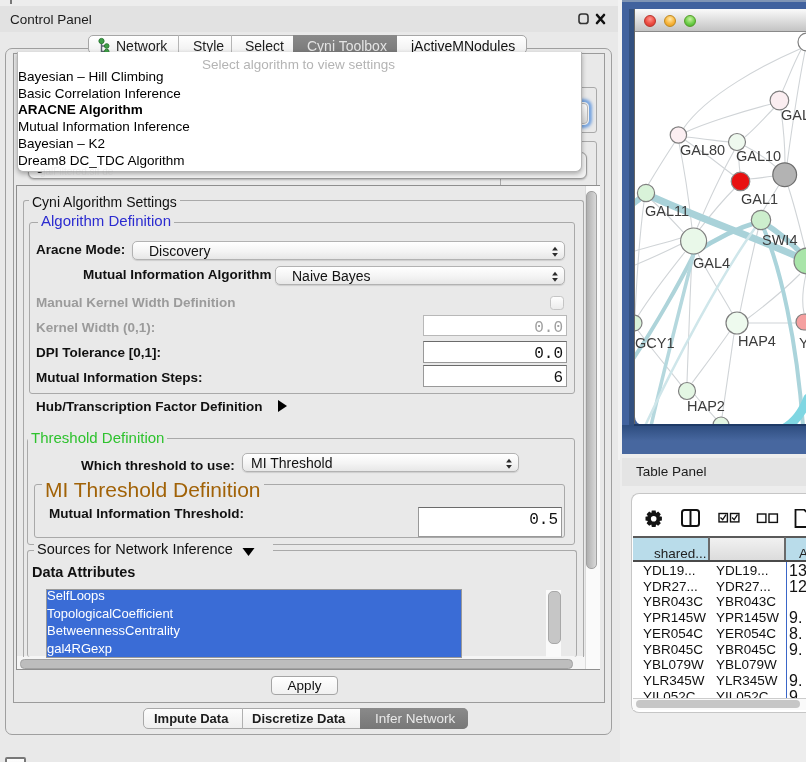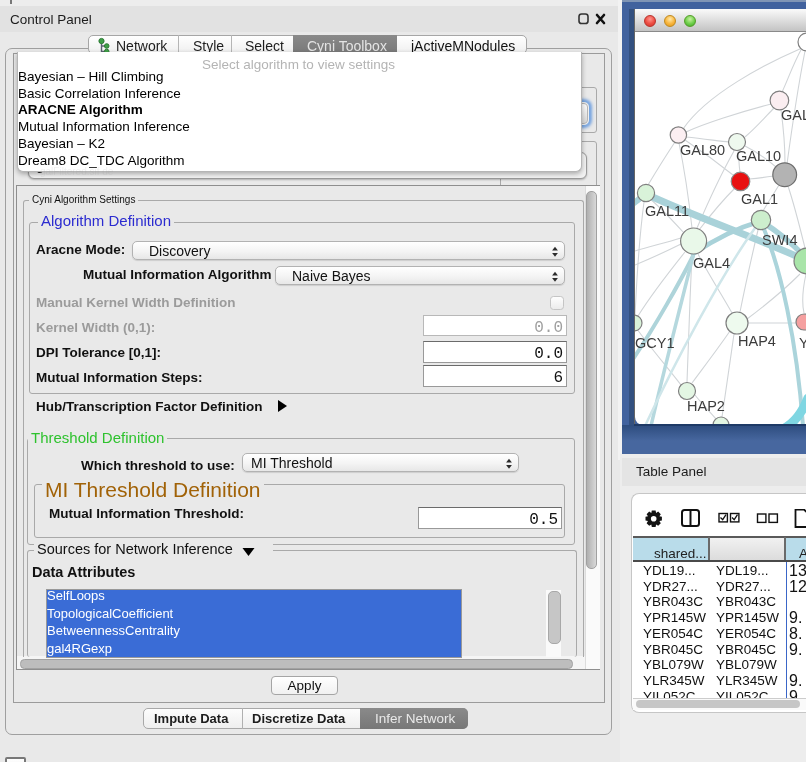--- a/index.html
+++ b/index.html
@@ -2,21 +2,21 @@
 <html><head>
 <meta charset="utf-8">
 <style>
 html,body{margin:0;padding:0;}
 body{font-family:"Liberation Sans",sans-serif;}
 #c{position:relative;width:806px;height:762px;overflow:hidden;background:#ededed;}
 .a{position:absolute;}
 .lab{position:absolute;font-size:13.5px;font-weight:bold;color:#111;white-space:nowrap;}
 .glab{position:absolute;font-size:13.5px;font-weight:bold;color:#9b9b9b;white-space:nowrap;}
 .grp{position:absolute;border:1px solid #a9a9a9;border-radius:3px;}
-.gt{position:absolute;font-size:10px;background:#e9e9e9;padding:0 3px;white-space:nowrap;}
+.gt{position:absolute;font-size:14px;background:#e9e9e9;padding:0 3px;white-space:nowrap;}
 .fld{position:absolute;background:#fff;border:1px solid #999;font-size:16px;color:#111;text-align:right;white-space:nowrap;font-family:Liberation Mono, monospace;}
 .fld span{display:block;padding:2.5px 3px 0 0;}
 .combo{position:absolute;height:17px;background:linear-gradient(#ffffff,#f4f4f4 55%,#e7e7e7);border:1px solid #b2b2b2;border-radius:5px;box-shadow:0 1px 1px rgba(0,0,0,0.12);font-size:14px;color:#111;white-space:nowrap;}
 .combo .tx{position:absolute;left:16px;top:1px;}
 .arr{position:absolute;right:4px;top:0;}
 </style>
 </head>
 <body>
 <div id="c">
 
@@ -117,21 +117,21 @@
   <span class="tx" style="left:8px;">MI Threshold</span>
   <svg class="arr" width="10" height="17" viewBox="0 0 10 17">
         <path d="M5 4.7 L7.9 8.5 L2.1 8.5 Z" fill="#2b2b2b"></path>
         <path d="M5 14.7 L7.9 10.9 L2.1 10.9 Z" fill="#2b2b2b"></path>
       </svg>
 </div>
 
 <div class="grp" style="left:34px;top:484px;width:529px;height:52px;"></div>
 <div class="gt" style="left:42px;top:478px;color:#a16207;font-size:21px;">MI Threshold Definition</div>
 <div class="lab" style="left:49px;top:506px;">Mutual Information Threshold:</div>
-<div class="fld" style="left:418px;top:507px;width:144px;height:22px;border-top-color:#6b6b6b;box-sizing:border-box;">
+<div class="fld" style="left:418px;top:507px;width:144px;height:30px;border-top-color:#6b6b6b;box-sizing:border-box;">
       <span>0.5</span>
     </div>
 
 <div class="grp" style="left:27px;top:550px;width:548px;height:106px;border-bottom:none;"></div>
 <div class="gt" style="left:34px;top:541px;color:#111;font-size:14.5px;padding-right:40px;">Sources for Network Inference</div>
 <svg class="a" style="left:242px;top:547px;" width="13" height="10" viewBox="0 0 13 10">
       <path d="M0.5 1 L12.5 1 L6.5 9 Z" fill="#000"></path>
     </svg>
 <div class="lab" style="left:32px;top:564px;font-size:14.5px;">Data Attributes</div>
 

